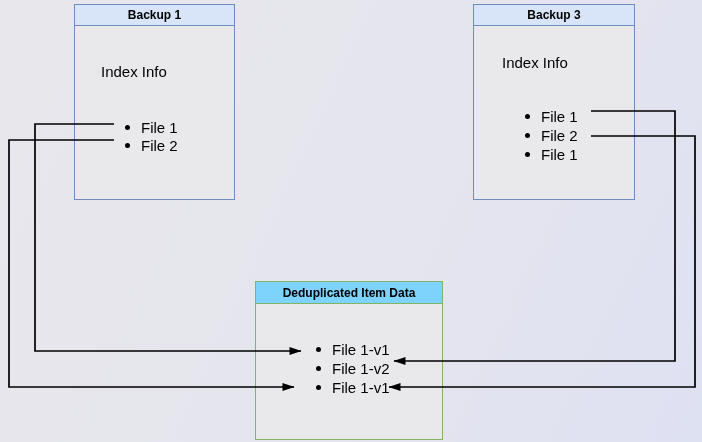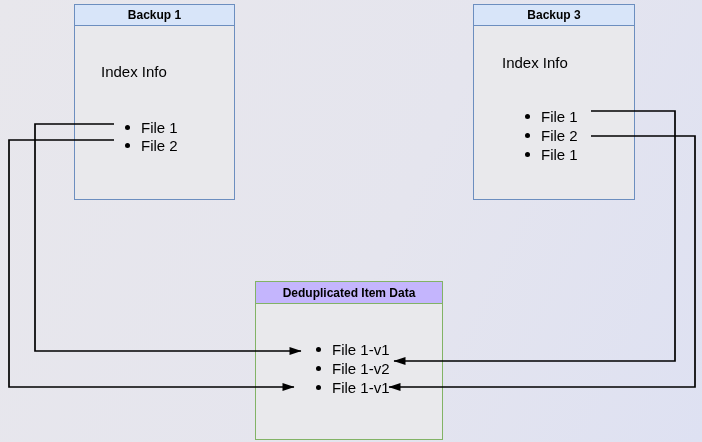--- a/index.html
+++ b/index.html
@@ -23,21 +23,21 @@
     position: absolute;
     left: 0; right: 0; top: 0;
     display: flex;
     align-items: center;
     justify-content: center;
     font-weight: bold;
     font-size: 12px;
     box-sizing: border-box;
   }
   .node-header.blue-h  { height: 21px; background: #d8e5f9; border-bottom: 1.5px solid #6c8ebf; }
-  .node-header.green-h { height: 22px; background: #c4b5fd; border-bottom: 1.5px solid #82b366; }
+  .node-header.green-h { height: 22px; background: #7dd3fc; border-bottom: 1.5px solid #82b366; }
   .subtitle {
     position: absolute;
     font-size: 15px;
     line-height: 18px;
     white-space: nowrap;
   }
   .filelist { position: absolute; }
   .file-row {
     display: flex;
     align-items: center;

